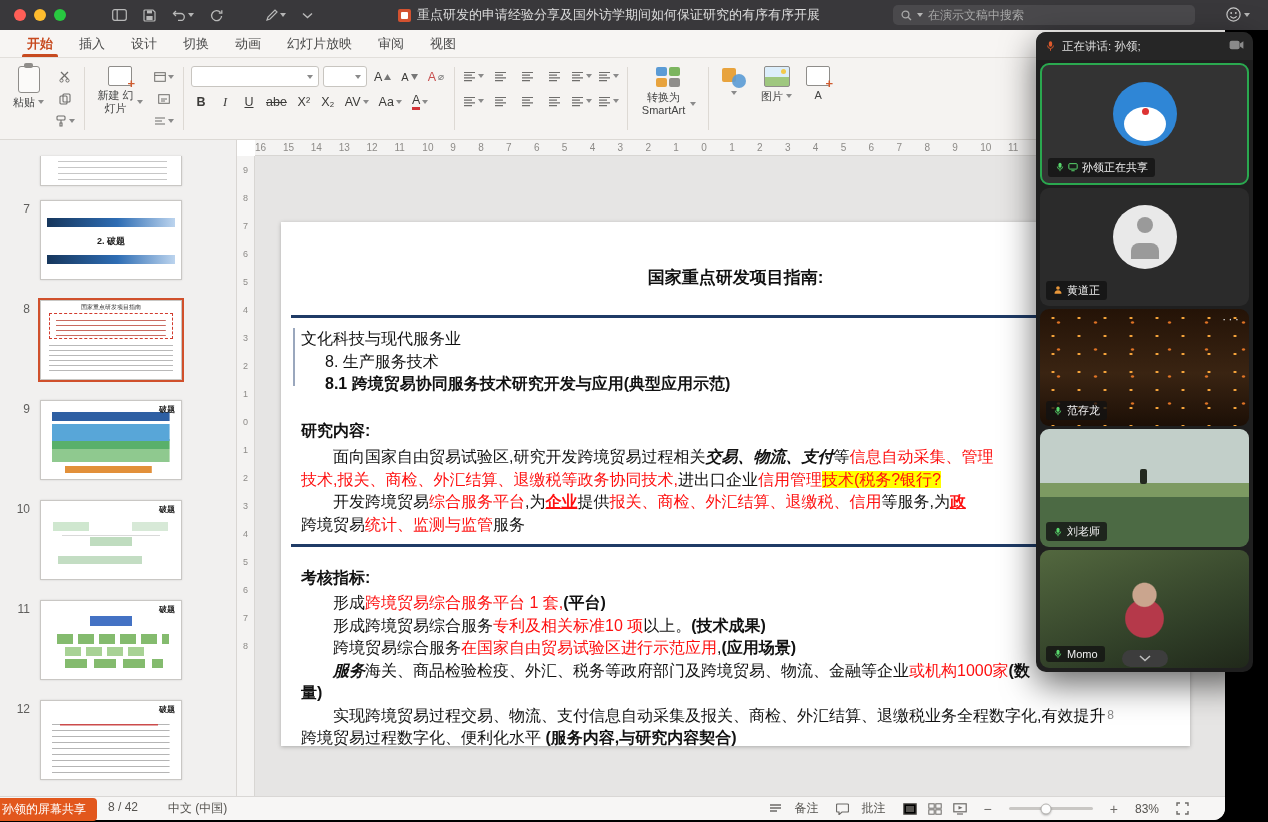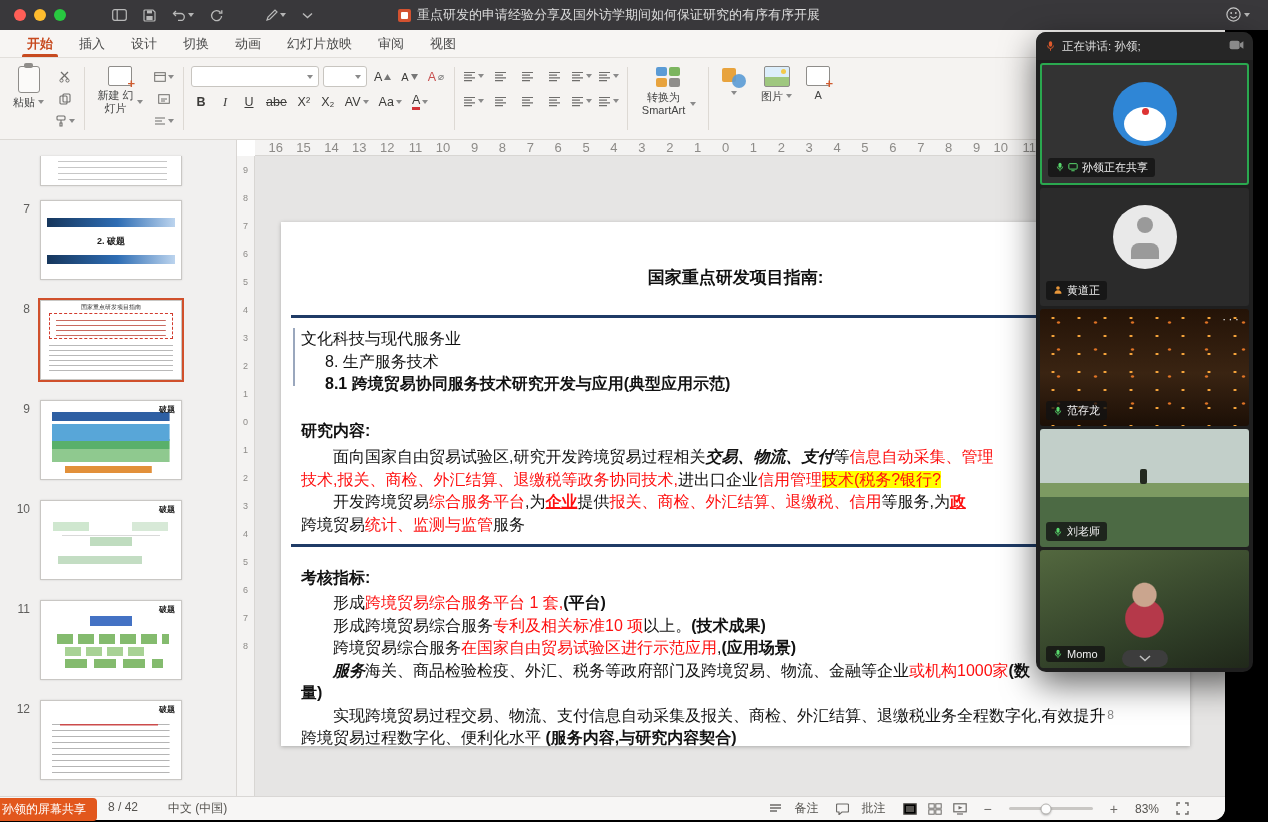--- a/index.html
+++ b/index.html
@@ -100,21 +100,21 @@
     repeating-linear-gradient(90deg,#84bb6e 0 22px,transparent 22px 29px);
     background-size:30% 10px,80% 10px,80px 9px,70% 9px;
     background-position:50% 22%,58% 48%,40% 66%,56% 84%;background-repeat:no-repeat;}
   .thumb.dense-text{background-image:
     linear-gradient(#cc4b4b,#cc4b4b),
     repeating-linear-gradient(180deg,transparent 0 5px,#b5b5b5 5px 6px);
     background-size:70% 1.5px,84% 76%;background-position:46% 30%,50% 96%;background-repeat:no-repeat;}
 
   .editor{position:absolute;left:237px;top:0;right:0;bottom:0;}
   .ruler-h{position:absolute;left:18px;right:0;top:0;height:16px;background:#f4f3f2;border-bottom:1px solid #d8d6d3;display:flex;overflow:hidden;}
-  .rn{flex:0 0 27.9px;text-align:right;font-size:13px;color:#8d8b88;line-height:16px;}
+  .rn{flex:0 0 27.9px;text-align:left;font-size:10px;color:#8d8b88;line-height:16px;}
   .ruler-v{position:absolute;left:0;top:16px;bottom:0;width:18px;background:#f4f3f2;border-right:1px solid #d8d6d3;overflow:hidden;}
   .rv{height:28px;text-align:center;font-size:9px;color:#8d8b88;line-height:28px;}
   .canvas{position:absolute;left:18px;top:16px;right:0;bottom:0;background:#e6e5e4;}
 
   
   .slide{position:absolute;left:26px;top:66px;width:909px;height:524px;background:#fff;box-shadow:0 1px 4px rgba(0,0,0,.25);color:#111;}
   .slide-title{position:absolute;left:0;right:0;top:44px;text-align:center;font-size:17px;font-weight:bold;}
   .rule{position:absolute;left:10px;right:10px;height:3px;background:#1f3b66;}
   .rule.top{top:93px}.rule.mid{top:322px}
   .accent-v{position:absolute;left:12px;top:106px;width:2px;height:58px;background:#9aa7bd;}
@@ -136,21 +136,21 @@
   .viewicons{display:flex;gap:11px;align-items:center;color:#6d6b68;}
   .zoomtrack{width:84px;height:3px;background:#c9c7c4;border-radius:2px;position:relative;}
   .zoomknob{position:absolute;left:44%;top:50%;width:11px;height:11px;border-radius:50%;background:#fdfdfd;border:1px solid #b3b1ae;transform:translate(-50%,-50%);box-shadow:0 1px 2px rgba(0,0,0,.25);}
   .zoomsign{font-size:14px;color:#6d6b68;line-height:1;}
 
   
   .panel{position:absolute;left:1036px;top:32px;width:217px;height:640px;background:#1f1f1f;border-radius:10px;box-shadow:0 12px 34px rgba(0,0,0,.6);z-index:60;overflow:hidden;}
   .p-head{height:28px;display:flex;align-items:center;gap:6px;padding:0 9px;color:#dedede;font-size:11.5px;background:#262626;}
   .p-head .cam{margin-left:auto;color:#8a8a8a;}
   .tiles{position:absolute;left:0;right:0;top:28px;bottom:0;display:flex;flex-direction:column;gap:3px;padding:3px 4px 4px;}
-  .tile{flex:1;position:relative;background:#333;border-radius:3px;overflow:hidden;}
+  .tile{flex:1;position:relative;background:#333;border-radius:9px;overflow:hidden;}
   .tile.active{border:2px solid #2aa84f;}
   .avatar{position:absolute;left:50%;top:42%;transform:translate(-50%,-50%);width:64px;height:64px;border-radius:50%;}
   .av-doraemon .avatar{background:#2f86d6;}
   .av-doraemon .avatar::after{content:"";position:absolute;left:11px;bottom:5px;width:42px;height:34px;background:#fff;border-radius:50%;}
   .av-doraemon .avatar::before{content:"";position:absolute;left:29px;top:26px;width:7px;height:7px;border-radius:50%;background:#d33;z-index:2;}
   .av-cartoon{background:#2b2b2b;}
   .av-cartoon .avatar{background:#e9e9e9;}
   .av-cartoon .avatar::before{content:"";position:absolute;left:24px;top:12px;width:16px;height:16px;border-radius:50%;background:#9a9a9a;}
   .av-cartoon .avatar::after{content:"";position:absolute;left:18px;bottom:10px;width:28px;height:16px;border-radius:8px 8px 0 0;background:#9a9a9a;}
   .av-photo-building{background:linear-gradient(180deg,#241307,#3a2412 55%,#1c0f06);}
@@ -213,20 +213,28 @@
         </span>
       <span class="tb-btn">
           <svg width="11" height="7" viewBox="0 0 11 7">
             <polyline points="1,1.5 5.5,5.5 10,1.5" fill="none" stroke="currentColor" stroke-width="1.4"></polyline>
           </svg>
         </span>
     </div>
     <div class="title-center">
       <span class="docicon"></span>
       <span>重点研发的申请经验分享及国外访学期间如何保证研究的有序有序开展</span>
+    </div>
+    <div class="searchfield">
+      <svg width="11" height="11" viewBox="0 0 11 11">
+          <circle cx="4.5" cy="4.5" r="3.4" fill="none" stroke="#a8a8a8" stroke-width="1.3"></circle>
+          <line x1="7.2" y1="7.2" x2="10" y2="10" stroke="#a8a8a8" stroke-width="1.3"></line>
+        </svg>
+      <span class="caret light"></span>
+      <span>在演示文稿中搜索</span>
     </div>
     <div class="emoji">
       <svg width="15" height="15" viewBox="0 0 15 15">
           <circle cx="7.5" cy="7.5" r="6.6" fill="none" stroke="currentColor" stroke-width="1.2"></circle>
           <circle cx="5.2" cy="6" r="0.9" fill="currentColor"></circle>
           <circle cx="9.8" cy="6" r="0.9" fill="currentColor"></circle>
           <path d="M4.4 9.3a3.6 3.6 0 0 0 6.2 0" fill="none" stroke="currentColor" stroke-width="1.2"></path>
         </svg>
       <span class="caret light"></span>
     </div>

